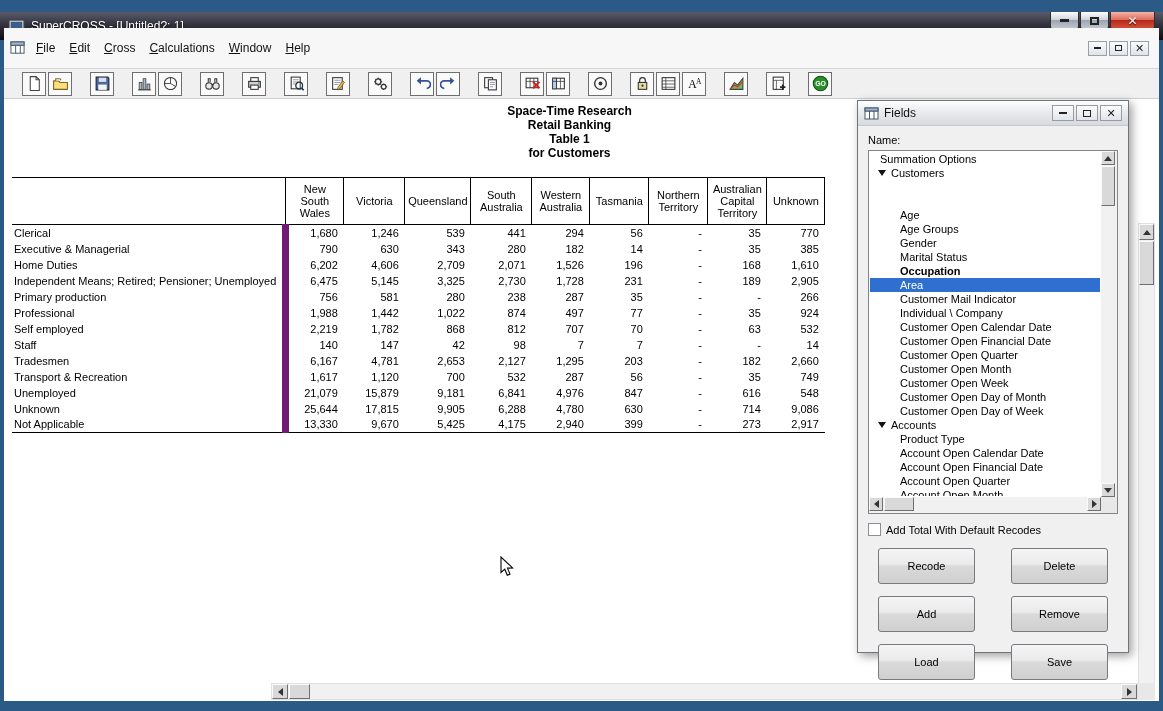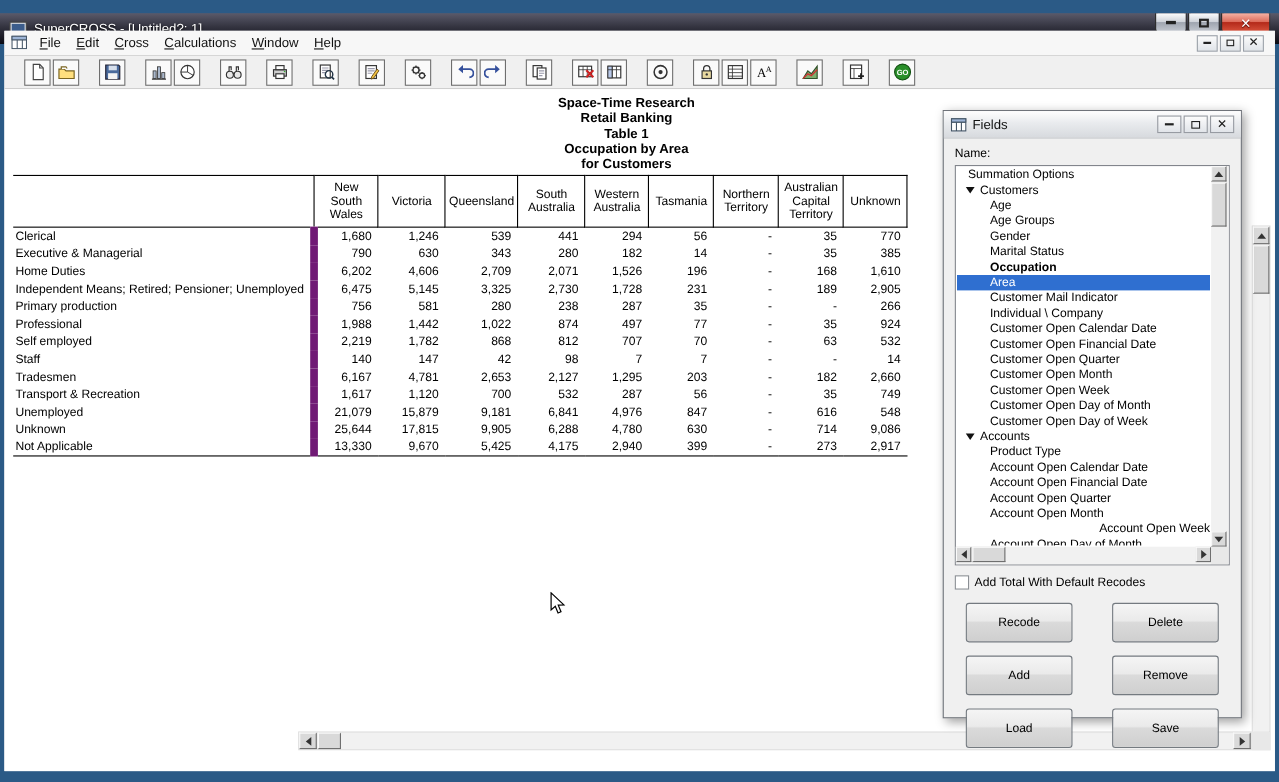--- a/index.html
+++ b/index.html
@@ -21,21 +21,21 @@
   .cap-close{width:45px;background:linear-gradient(#f5b3a6,#dd6d5c 45%,#b42a1a 50%,#d7523c)}
   .g-minbar{width:9px;height:3px;background:#222}
   .g-box{width:9px;height:8px;border:2px solid #222}
   .g-x{font-size:12px;font-weight:bold;color:#222;line-height:1}
   .cap-close .g-x{color:#fff;text-shadow:0 1px 1px #400}
 
   
   .app-body{position:absolute;left:4px;top:28px;width:1155px;height:673px;background:#f0f0f0;
     display:flex;flex-direction:column}
 
-  .menubar{height:23px;background:#f7f7f7;border-bottom:1px solid #d6d6d6;display:flex;
+  .menubar{height:41px;background:#f7f7f7;border-bottom:1px solid #d6d6d6;display:flex;
     align-items:center;padding:0 6px;font-size:12px;color:#111}
   .mdi-doc-icon{width:15px;height:14px;display:inline-block;margin-right:4px}
   .menu-item{display:inline-block;padding:2px 7px;cursor:default}
   .menu-item::first-letter{text-decoration:underline}
   .mdi-buttons{margin-left:auto;display:flex;gap:2px;padding-right:4px}
   .mdi-btn{width:19px;height:15px;border:1px solid #9aa0a8;background:linear-gradient(#fbfbfb,#e0e4e9);
     display:flex;align-items:center;justify-content:center}
   .mdi-btn .g-minbar{width:7px;height:2px}
   .mdi-btn .g-box{width:7px;height:6px;border-width:1.5px}
   .mdi-btn .g-x{font-size:11px}
@@ -345,21 +345,20 @@
             </svg>
           </div>
         </div>
       </div>
 
     <div class="content">
       <div class="table-titles" id="table-titles">
           <div>Space-Time Research</div>
           <div>Retail Banking</div>
           <div>Table 1</div>
-          <div>Occupation by Area</div>
           <div>for Customers</div>
         </div>
 
       <table class="xtab">
         <colgroup id="xtab-colgroup">
             <col style="width: 267px;">
             <col style="width: 58px;">
             <col style="width: 61px;">
             <col style="width: 66px;">
             <col style="width: 61px;">
@@ -598,21 +597,21 @@
       <div class="name-label">Name:</div>
       <div class="list-box">
         <div class="list-items" id="fields-list">
             <div class="fl-item" style="padding-left: 10px;">
               <span>Summation Options</span>
             </div>
             <div class="fl-item" style="padding-left: 8px;">
               <span class="expander"></span>
               <span>Customers</span>
             </div>
-            <div class="fl-item" style="padding-left: 30px;">
+            <div class="fl-item" style="padding-left: 30px; margin-top: 28px;">
               <span>Age</span>
             </div>
             <div class="fl-item" style="padding-left: 30px;">
               <span>Age Groups</span>
             </div>
             <div class="fl-item" style="padding-left: 30px;">
               <span>Gender</span>
             </div>
             <div class="fl-item" style="padding-left: 30px;">
               <span>Marital Status</span>

